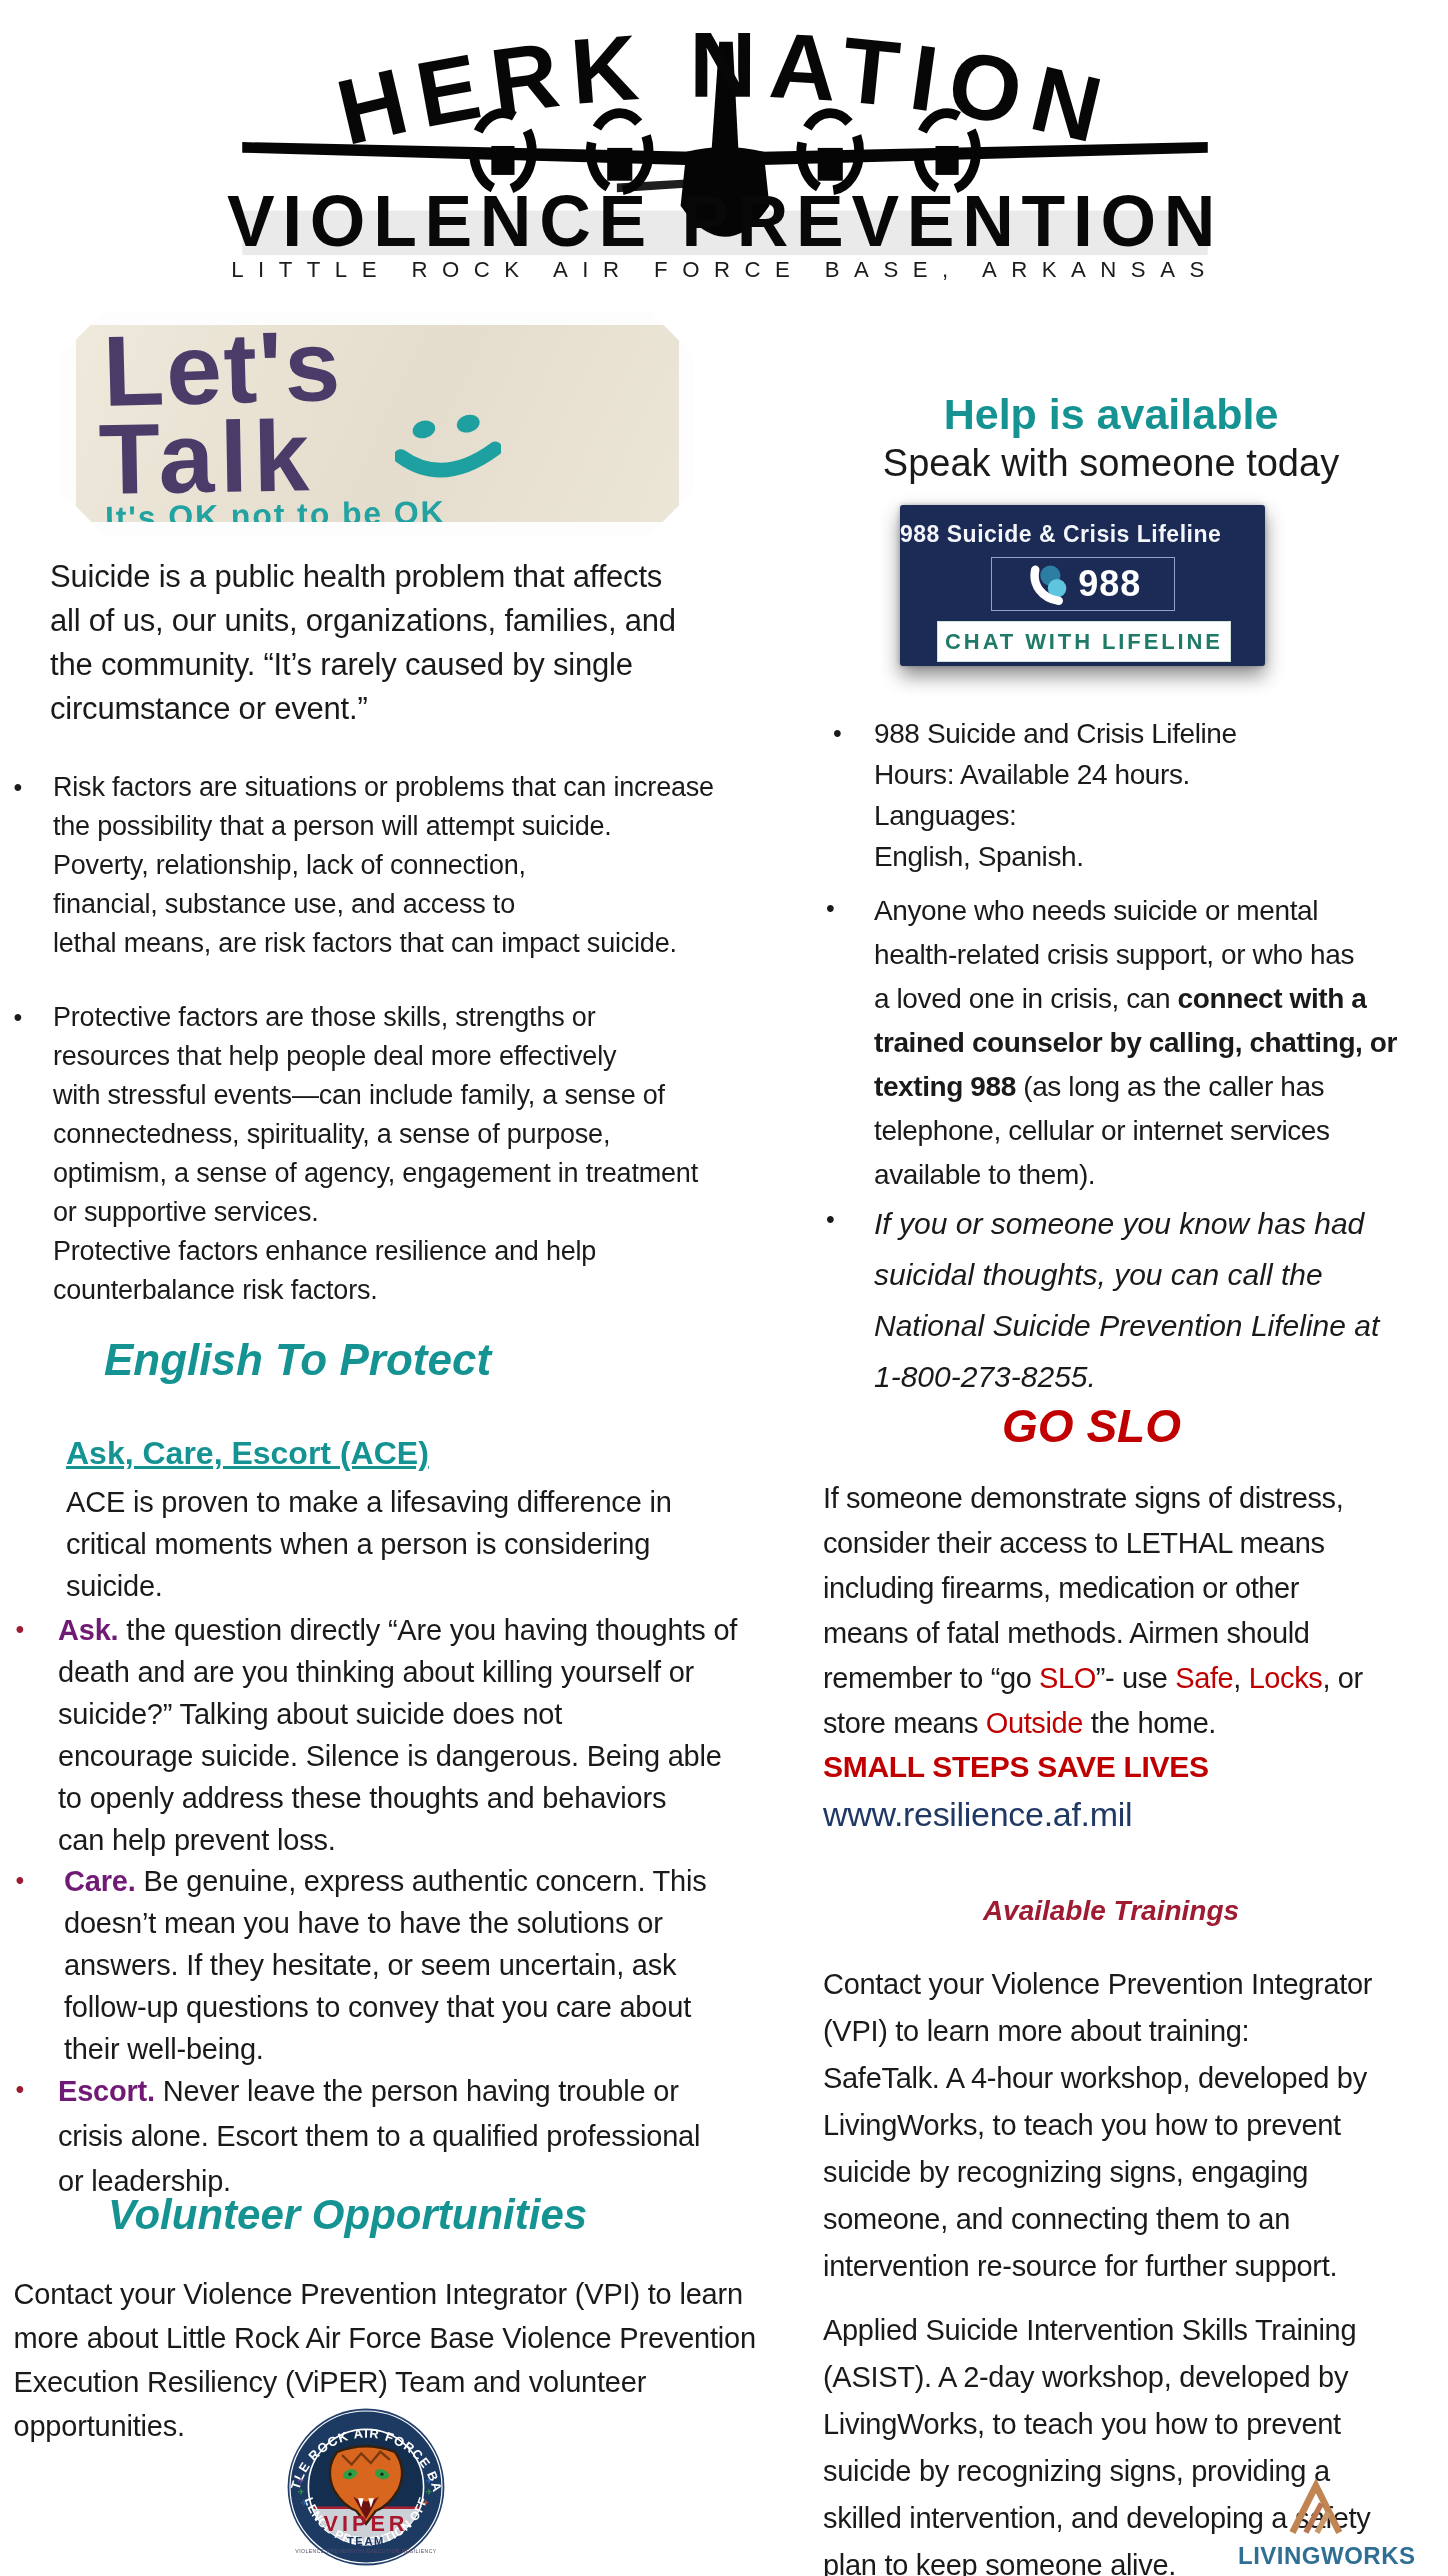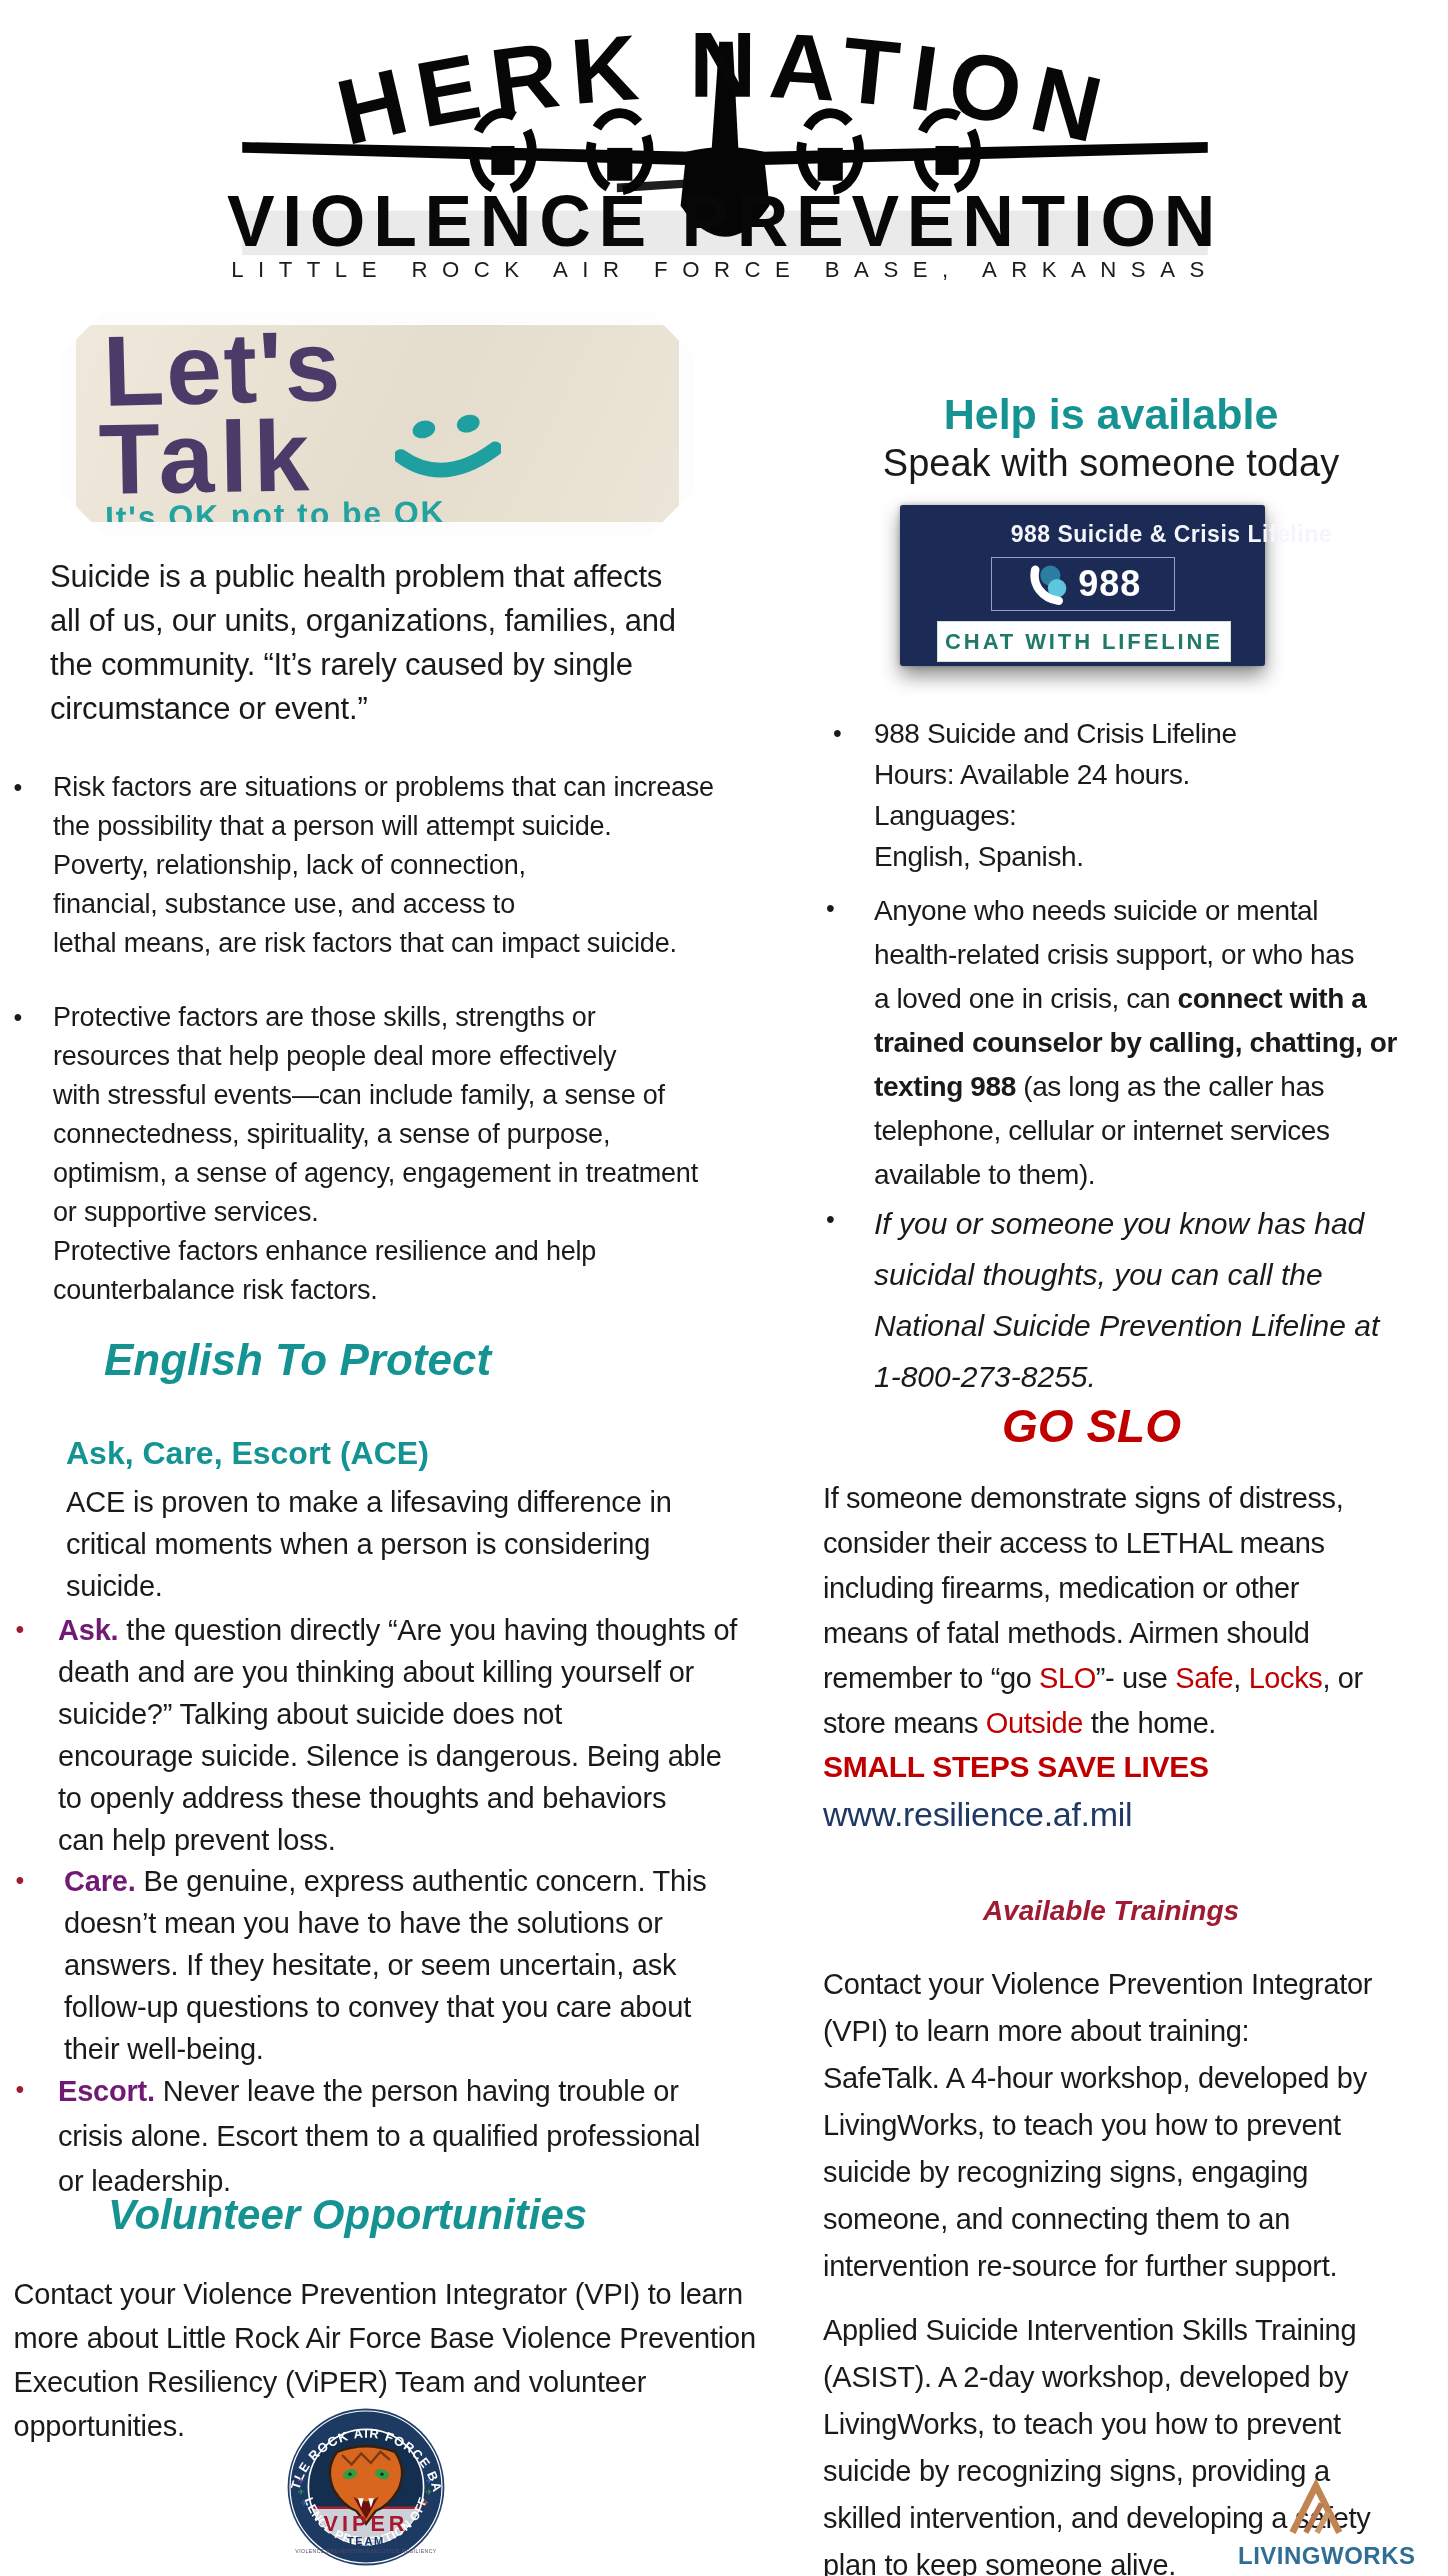--- a/index.html
+++ b/index.html
@@ -86,21 +86,21 @@
   <div class="abs lines body-txt" style="left:50px;top:555px;">Suicide is a public health problem that affects<br>all of us, our units,  organizations, families, and<br>the community.  “It’s rarely caused by single<br>circumstance or event.”</div>
 
   <span class="abs bullet-dot" style="left:13.5px;top:773px;">•</span>
   <div class="abs lines small-txt" style="left:53px;top:768px;">Risk factors are situations or problems that can increase<br>the possibility that a person will attempt suicide.<br>Poverty, relationship, lack of connection,<br>financial, substance use, and access to<br>lethal means, are risk factors that can impact suicide.</div>
 
   <span class="abs bullet-dot" style="left:13.5px;top:1003px;">•</span>
   <div class="abs lines small-txt" style="left:53px;top:998px;">Protective factors are those skills, strengths or<br>resources that help people deal more effectively<br>with stressful events—can include family, a sense of<br>connectedness, spirituality,  a sense of purpose,<br>optimism, a sense of agency, engagement in treatment<br>or supportive services.<br>Protective factors enhance resilience and help<br>counterbalance risk factors.</div>
 
   <div class="abs teal-h" style="left:104px;top:1335px;font-size:44px;font-style:italic;letter-spacing:0px;">English To Protect</div>
 
-  <div class="abs teal-h" style="left:66px;top:1435px;font-size:32px;">Ask, Care, Escort (ACE)</div>
+  <div class="abs teal-h" style="left:66px;top:1435px;font-size:32px;text-decoration:underline;">Ask, Care, Escort (ACE)</div>
 
   <div class="abs lines ace-txt" style="left:66px;top:1481px;">ACE is proven to make a lifesaving difference in<br>critical moments when a person is considering<br>suicide.</div>
 
   <span class="abs bullet-dot" style="left:15.5px;top:1615px;color:#9E1B32;">•</span>
   <div class="abs lines ace-txt" style="left:58px;top:1609px;"><span class="seg-lead"> Ask. </span><span>the question directly “Are you having thoughts of</span><br><span>death and are you thinking about  killing yourself or</span><br><span>suicide?” Talking about suicide does not</span><br><span> encourage suicide. Silence is dangerous. Being able</span><br><span> to openly address these thoughts and behaviors</span><br><span> can help prevent loss.</span></div>
 
   <span class="abs bullet-dot" style="left:15.5px;top:1866px;color:#9E1B32;">•</span>
   <div class="abs lines ace-txt" style="left:64px;top:1860px;"><span class="seg-lead">Care. </span><span>Be genuine, express authentic concern. This</span><br><span>doesn’t mean you have to have the solutions or</span><br><span>answers. If they hesitate, or seem uncertain, ask</span><br><span>follow-up questions to convey that you care about</span><br><span>their well-being.</span></div>
 
   <span class="abs bullet-dot" style="left:15.5px;top:2075px;color:#9E1B32;">•</span>
@@ -154,21 +154,21 @@
         <text x="170" y="124" fill="#d04f2e">✈</text>
       </g>
     </svg>
   </div>
 
   <div class="abs teal-h" style="left:821px;top:390px;width:580px;text-align:center;font-size:43px;">Help is available</div>
   <div class="abs" style="left:821px;top:442px;width:580px;text-align:center;font-size:38px;">Speak with someone today</div>
 
   <div class="abs" style="left:900px;top:505px;width:365px;height:161px;background:#1B2B55;border-radius:2.9px;
        box-shadow:0 9.7px 19.3px rgba(0,0,0,0.45), 0 0 5.8px rgba(0,0,0,0.25);">
-    <div class="abs" style="left:0;top:15.5px;width:432px;text-align:right;color:#f4f6fb;font-weight:bold;font-size:23px;letter-spacing:0.5px;">988 Suicide &amp; Crisis Lifeline</div>
+    <div class="abs" style="left:0;top:15.5px;width:432px;text-align:left;color:#f4f6fb;font-weight:bold;font-size:23px;letter-spacing:0.5px;">988 Suicide &amp; Crisis Lifeline</div>
     <div class="abs" style="left:91px;top:52px;width:182px;height:52px;border:1px solid #8fa3c8;display:flex;align-items:center;justify-content:center;gap:9.7px;">
       <svg width="44" height="42" viewBox="0 0 52 50">
         <circle cx="30" cy="15" r="12" fill="#2b7ea1"></circle>
         <circle cx="38" cy="30" r="11" fill="#5fc4dd"></circle>
         <path d="M12 8 C8 26 20 42 40 45" fill="none" stroke="#ffffff" stroke-width="10" stroke-linecap="round"></path>
       </svg>
       <span style="color:#ffffff;font-weight:bold;font-size:36px;letter-spacing:1px;">988</span>
     </div>
     <div class="abs card-btn" style="left:37px;top:116px;width:292px;height:39px;">CHAT WITH LIFELINE</div>
   </div>

